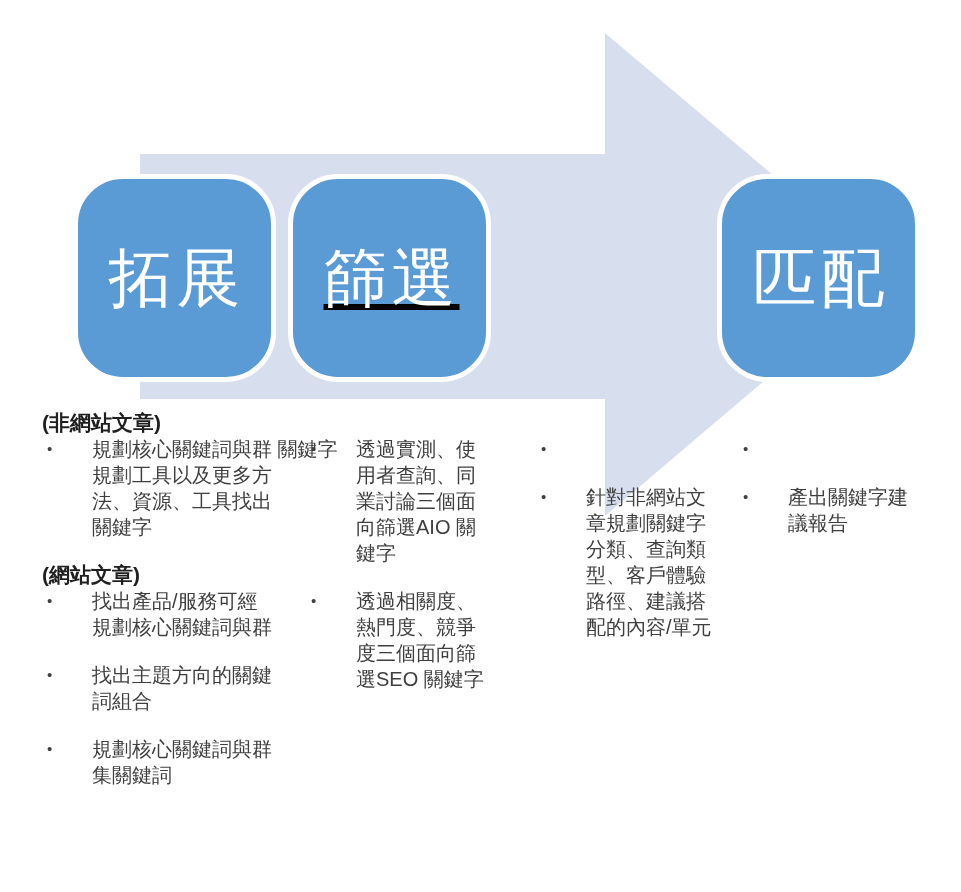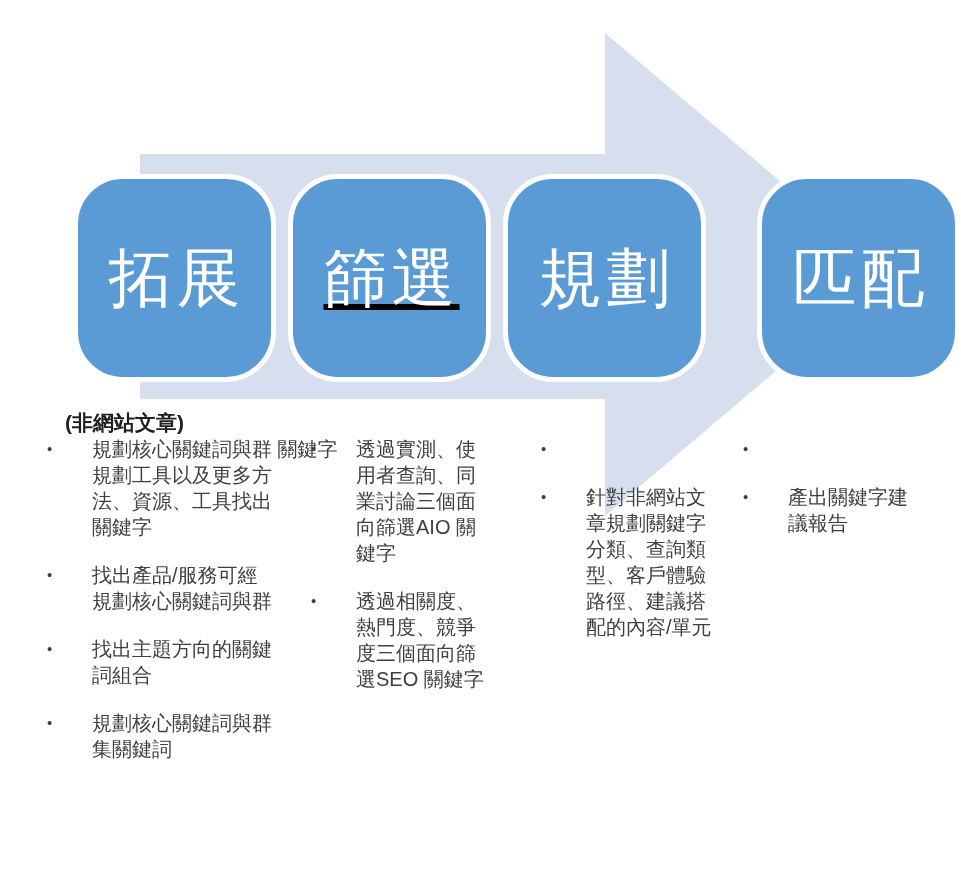--- a/index.html
+++ b/index.html
@@ -44,41 +44,40 @@
     font-size: 64px;
     font-weight: 500;
     letter-spacing: 4px;
     margin-right: -4px; 
     white-space: nowrap;
     line-height: 1;
   }
   .box-1 { left: 73px; }
   .box-2 { left: 288px; text-decoration: underline; }
   .box-3 { left: 503px; }
-  .box-4 { left: 717px; margin-left: 40px; }
+  .box-4 { left: 717px; }
 
   .detail-col {
     position: absolute;
     z-index: 2;
     color: var(--body-text, #3f3f3f);
     font-size: 20px;
     line-height: 26px;
   }
   .col-1 { left: 42px;  top: 410px; width: 246px; }
   .col-2 { left: 306px; top: 436px; width: 206px; }
   .col-3 { left: 536px; top: 436px; width: 232px; }
   .col-4 { left: 738px; top: 436px; width: 212px; }
 
   .col-header {
     font-weight: bold;
     color: var(--heading-text, #1f1f1f);
     font-size: 21px;
     line-height: 26px;
     white-space: pre;
-    margin-left: 23px;
   }
   .col-header.not-first { margin-top: 6px; }
   .li {
     display: flex;
     align-items: flex-start;
     margin-bottom: 22px;
   }
   .li:last-child { margin-bottom: 0; }
   .li .bullet {
     flex: 0 0 50px;
@@ -100,36 +99,34 @@
   <svg class="arrow-svg" width="961" height="892" viewBox="0 0 961 892" aria-hidden="true">
     <polygon points="140,154 605,154 605,33 890,274 605,516 605,399 140,399"></polygon>
   </svg>
 
   <div class="stage-box box-1">
     <span class="stage-label">拓展</span>
   </div>
   <div class="stage-box box-2">
     <span class="stage-label">篩選</span>
   </div>
-  <div class="stage-box box-3">
-    <span class="stage-label">規劃</span>
-  </div>
   <div class="stage-box box-4">
     <span class="stage-label">匹配</span>
   </div>
 
   <div class="detail-col col-1">
       <div class="col-header">(非網站文章)</div>
       <div class="li">
         <span class="bullet">•</span>
         <span class="li-text">規劃核心關鍵詞與群 關鍵字
 規劃工具以及更多方
 法、資源、工具找出
 關鍵字</span>
       </div>
+      <div class="col-header not-first">(網站文章)</div>
       <div class="li">
         <span class="bullet">•</span>
         <span class="li-text">找出產品/服務可經
 規劃核心關鍵詞與群</span>
       </div>
       <div class="li">
         <span class="bullet">•</span>
         <span class="li-text">找出主題方向的關鍵
 詞組合</span>
       </div>

